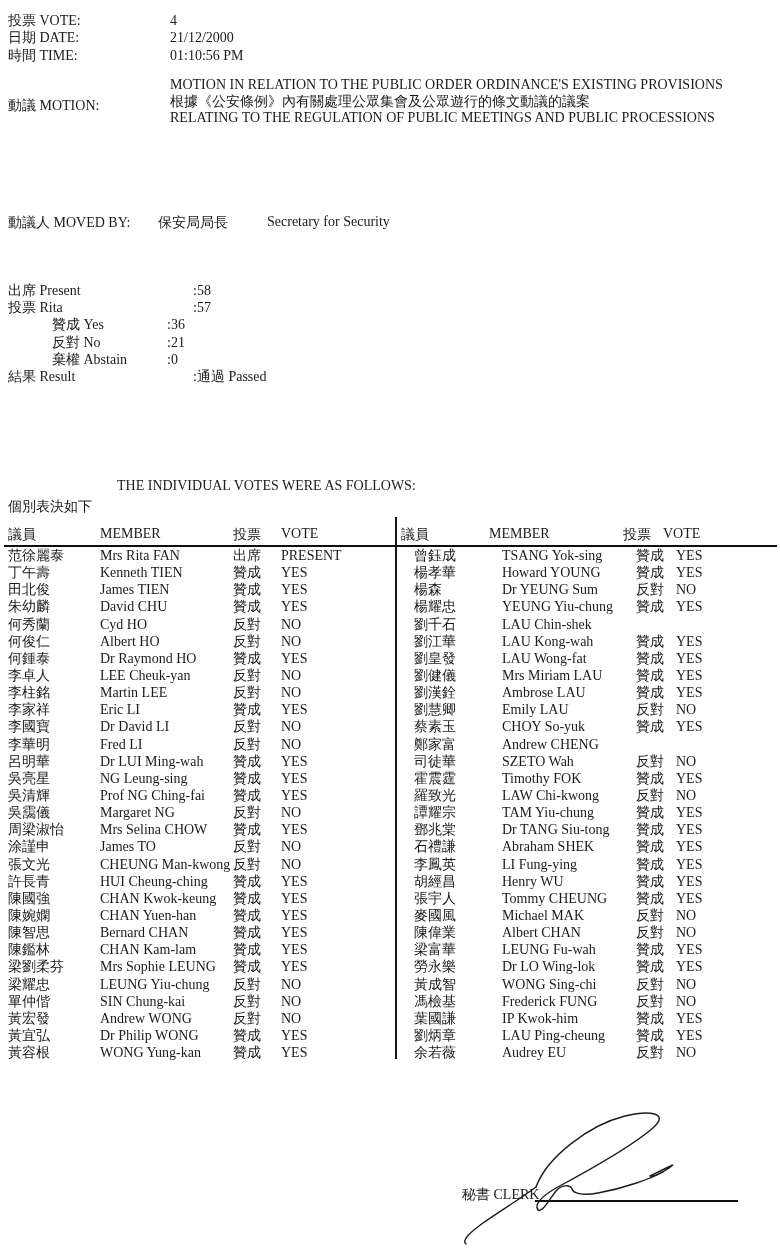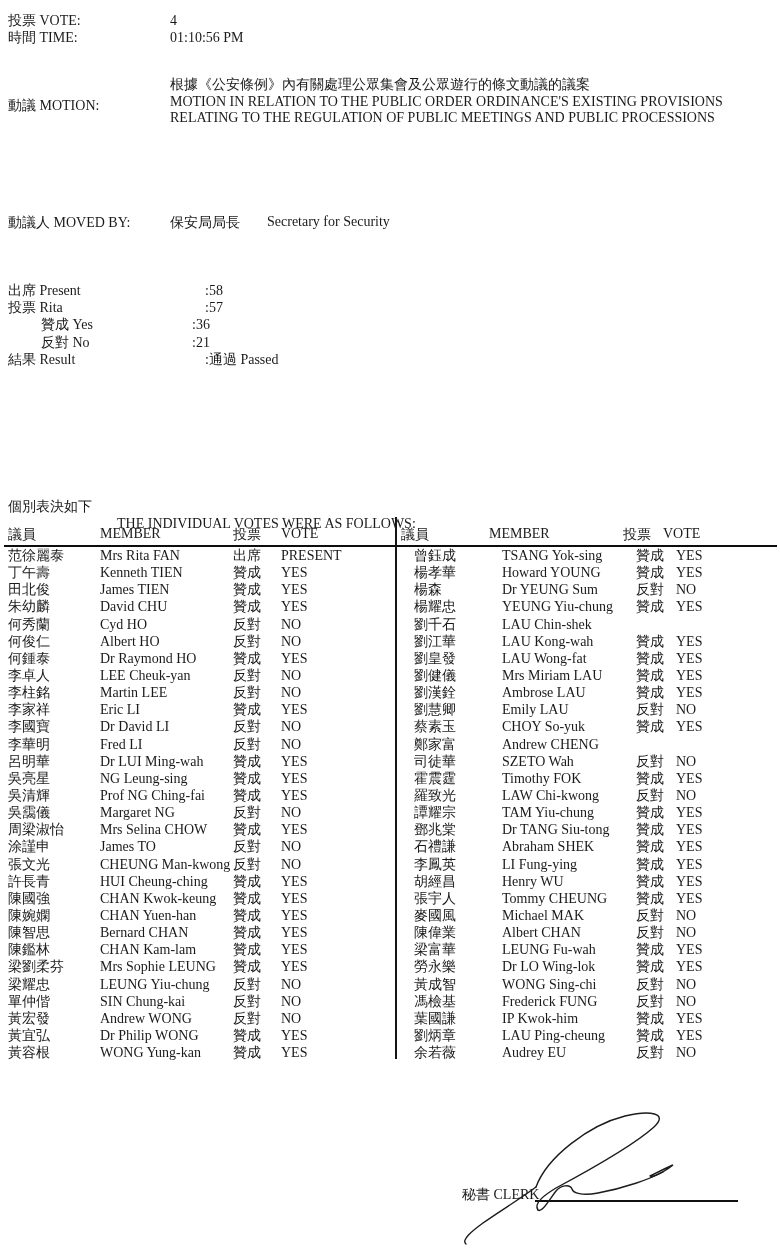--- a/index.html
+++ b/index.html
@@ -15,24 +15,24 @@
   .field-row{position:relative;height:17.4px;line-height:17.4px;}
   .field-label{position:absolute;left:0;top:0;white-space:nowrap;}
   .field-value{position:absolute;left:162px;top:0;white-space:nowrap;}
 
   
   .motion-line{height:16.6px;line-height:16.6px;white-space:nowrap;}
 
   
   .sum-row{position:relative;height:17.2px;line-height:17.2px;}
   .sum-label{position:absolute;left:0;top:0;white-space:nowrap;}
-  .sum-row.sub .sum-label{left:33px;}
+  .sum-row.sub .sum-label{left:44px;}
   .sum-value{position:absolute;top:0;white-space:nowrap;}
-  .sum-row.main .sum-value{left:197px;}
-  .sum-row.sub .sum-value{left:159px;margin-left:25px;}
+  .sum-row.main .sum-value{left:185px;}
+  .sum-row.sub .sum-value{left:159px;}
 
   
   .vrow{position:relative;height:17.15px;line-height:17.15px;}
   .cell{position:absolute;top:0;white-space:nowrap;}
   .lcol .c-name{left:0;}  .lcol .c-member{left:92px;}  .lcol .c-vote{left:225px;}  .lcol .c-voteen{left:273px;}
   .rcol .c-name{left:0;}  .rcol .c-member{left:88px;}  .rcol .c-vote{left:222px;}  .rcol .c-voteen{left:262px;}
 
   .thick-rule{position:absolute;left:4px;top:545px;width:773px;height:2px;background:#0d0d0d;}
   .v-divider{position:absolute;left:395px;top:517px;width:2px;height:542px;background:#151515;}
 
@@ -42,61 +42,69 @@
 <body>
 
 <div class="page">
 
   <div class="abs" style="left:8px;top:12px;width:500px;" id="top-fields">
       <div class="field-row">
         <span class="field-label">投票 VOTE:</span>
         <span class="field-value">4</span>
       </div>
       <div class="field-row">
+        <span class="field-label">日期 DATE:</span>
+        <span class="field-value">21/12/2000</span>
+      </div>
+      <div class="field-row">
         <span class="field-label">時間 TIME:</span>
         <span class="field-value">01:10:56 PM</span>
       </div>
     </div>
 
   <div class="abs" style="left:8px;top:79px;margin-top:18px;">動議 MOTION:</div>
   <div class="abs" style="left:170px;top:77px;">
+    <div class="motion-line">MOTION IN RELATION TO THE PUBLIC ORDER ORDINANCE'S EXISTING PROVISIONS</div>
     <div class="motion-line">根據《公安條例》內有關處理公眾集會及公眾遊行的條文動議的議案</div>
-    <div class="motion-line">MOTION IN RELATION TO THE PUBLIC ORDER ORDINANCE'S EXISTING PROVISIONS</div>
     <div class="motion-line">RELATING TO THE REGULATION OF PUBLIC MEETINGS AND PUBLIC PROCESSIONS</div>
   </div>
 
   <div class="abs" style="left:8px;top:214px;">動議人 MOVED BY:</div>
-  <div class="abs" style="left:170px;top:214px;">保安局局長</div>
+  <div class="abs" style="left:158px;top:214px;">保安局局長</div>
   <div class="abs" style="left:267px;top:214px;">Secretary for Security</div>
 
   <div class="abs" style="left:8px;top:282px;width:400px;" id="summary-rows">
       <div class="sum-row main">
         <span class="sum-label">出席 Present</span>
         <span class="sum-value">:58</span>
       </div>
       <div class="sum-row main">
         <span class="sum-label">投票 Rita</span>
         <span class="sum-value">:57</span>
       </div>
       <div class="sum-row sub">
         <span class="sum-label">贊成 Yes</span>
         <span class="sum-value">:36</span>
       </div>
       <div class="sum-row sub">
         <span class="sum-label">反對 No</span>
         <span class="sum-value">:21</span>
       </div>
+      <div class="sum-row sub">
+        <span class="sum-label">棄權 Abstain</span>
+        <span class="sum-value">:0</span>
+      </div>
       <div class="sum-row main">
         <span class="sum-label">結果 Result</span>
         <span class="sum-value">:通過 Passed</span>
       </div>
     </div>
 
   <div class="abs" style="left:8px;top:498px;">個別表決如下</div>
-  <div class="abs" style="left:117px;top:516px;">THE INDIVIDUAL VOTES WERE AS FOLLOWS:</div>
+  <div class="abs" style="left:117px;top:478px;">THE INDIVIDUAL VOTES WERE AS FOLLOWS:</div>
 
   <div class="abs lcol" style="left:8px;top:526px;width:387px;height:18px;">
     <span class="cell c-name">議員</span>
     <span class="cell c-member">MEMBER</span>
     <span class="cell c-vote">投票</span>
     <span class="cell c-voteen">VOTE</span>
   </div>
   <div class="abs rcol" style="left:401px;top:526px;width:375px;height:18px;">
     <span class="cell c-name">議員</span>
     <span class="cell c-member">MEMBER</span>

